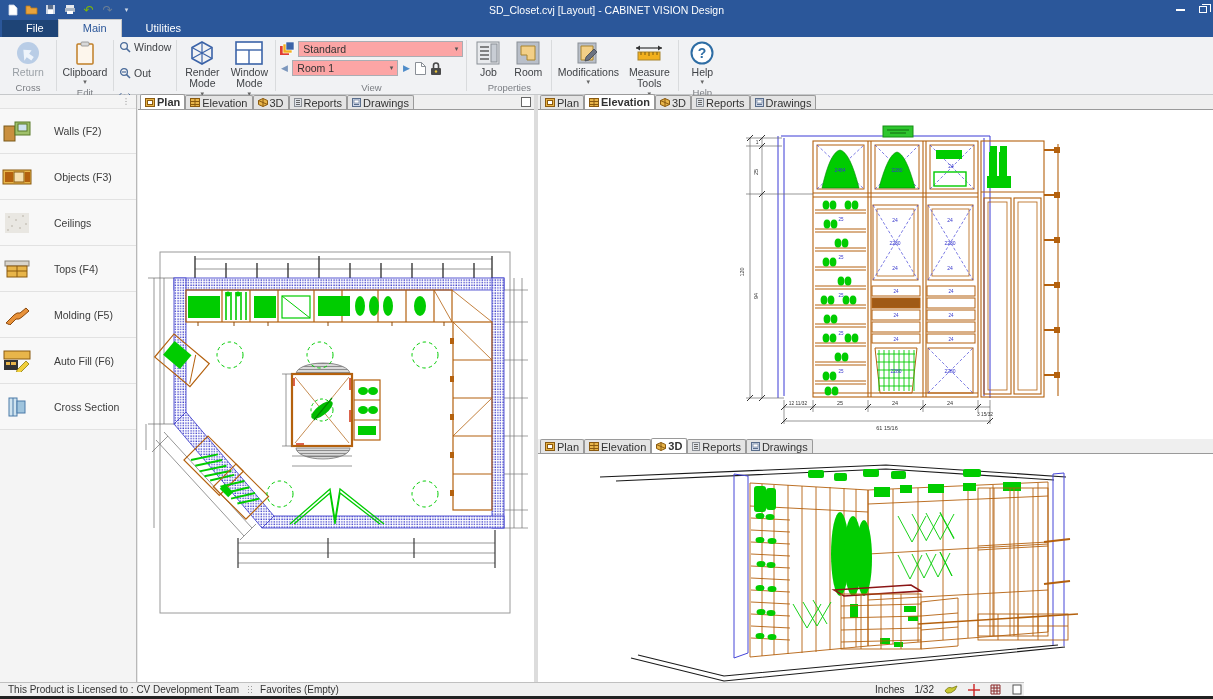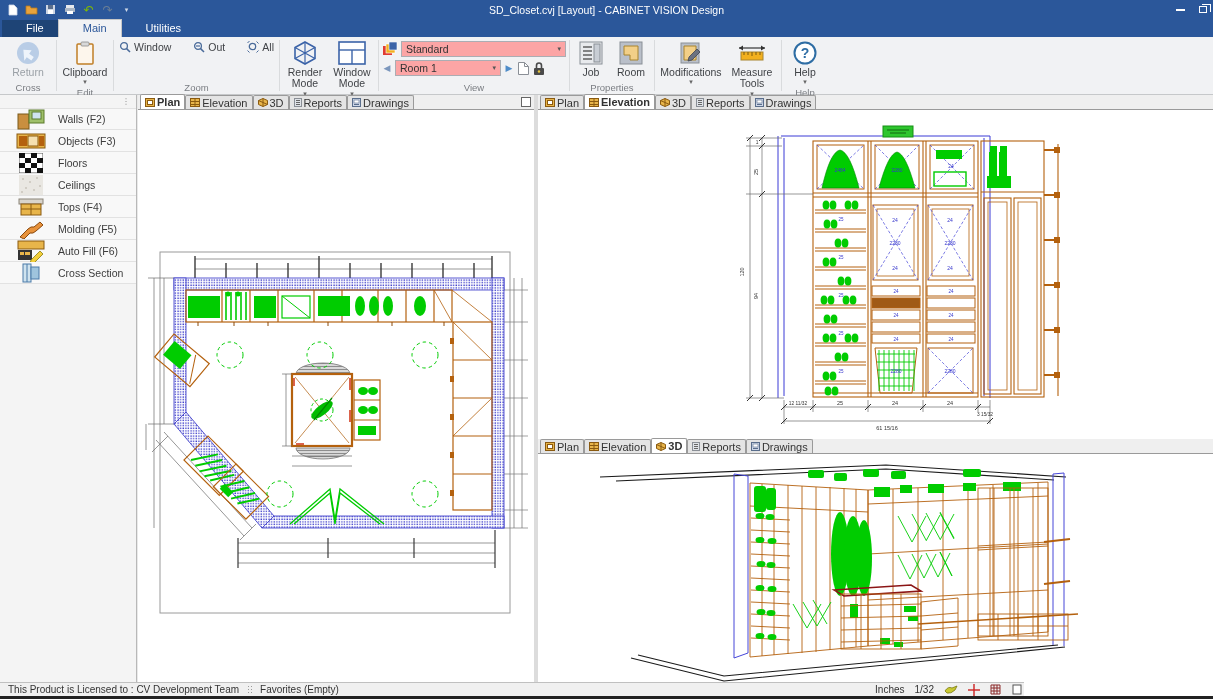--- a/index.html
+++ b/index.html
@@ -27,35 +27,35 @@
 
 .ribbon{position:absolute;left:0;top:37px;width:1213px;height:58px;background:#f1f2f4;border-bottom:1px solid #c6c8ca;display:flex}
 .rgroup{display:flex;flex-direction:column;padding:1px 3px 0 3px}
 .rbody{flex:1;display:flex;align-items:flex-start;gap:2px}
 .glabel{height:13px;font-size:9.5px;color:#7a7d82;text-align:center;line-height:13px}
 .rsep{width:1px;background:#d9dbdd;margin:3px 0}
 .bigbtn{width:50px;display:flex;flex-direction:column;align-items:center;padding-top:2px;font-size:10.5px;color:#404347;text-align:center;line-height:1.08;cursor:default}
 .bigbtn .bicon{height:26px;display:flex;align-items:center;justify-content:center;margin-bottom:1px}
 .bigbtn.disabled{color:#9aa0a6}
 .caret{font-size:7px;color:#666;display:block}
-.smallcol{display:flex;flex-direction:row;gap:18px;padding-top:2px}
+.smallcol{display:flex;flex-direction:column;gap:12px;padding-top:2px}
 .smallbtn{display:flex;align-items:center;gap:3px;font-size:10.5px;color:#404347;height:14px;padding:0 2px}
 .viewgrid{display:flex;flex-direction:column;gap:3px;padding-top:3px}
 .vrow{display:flex;align-items:center;gap:3px}
 .combo{border:1px solid #abadb3;background:#fca5a5;height:16px;font-size:10.5px;color:#333;display:flex;align-items:center;padding:3px 4px;position:relative}
 .combo .cv{flex:1}
 .combo .ccaret{font-size:7px;color:#555;margin-left:4px}
 .navarr{font-size:9px;color:#7c97bd;width:10px;text-align:center}
 .navarr.right{color:#4f8cc9}
 
 
 .main{position:absolute;left:0;top:95px;width:1213px;height:587px;background:#e9e9e9}
 .toolbox{position:absolute;left:0;top:0;width:137px;height:587px;background:#f4f4f4;border-right:1px solid #b8b8b8;padding-top:13px}
 .tbdots{position:absolute;top:2px;right:6px;color:#888;font-size:8px}
-.tbitem{height:22px;display:flex;align-items:center;gap:12px;padding-left:16px;border-bottom:1px solid #e2e2e2;background:#f8f8f8}
+.tbitem{height:46px;display:flex;align-items:center;gap:22px;padding-left:2px;border-bottom:1px solid #e2e2e2;background:#f8f8f8}
 .tbitem:first-of-type{border-top:1px solid #e2e2e2}
 .tbitem .tbicon{width:30px;height:24px;display:flex;align-items:center;justify-content:center}
 .tbitem .tblabel{font-size:10.5px;color:#3c3c3c}
 
 .pane{position:absolute;background:#fff}
 .tabstrip{height:15px;background:#efefef;border-bottom:1px solid #9a9a9a;display:flex;align-items:flex-end;padding-left:2px;position:relative}
 .vtab{display:flex;align-items:center;gap:2px;font-size:11px;color:#333;border:1px solid #9a9a9a;border-bottom:none;background:#e4e4e4;padding:0 4px;height:14px;border-radius:2px 2px 0 0}
 .vtab.active{background:#ffffff;font-weight:bold;height:15px}
 .maxbox{position:absolute;right:3px;top:2px;width:10px;height:10px;border:1px solid #666;background:#fff}
 .canvas{position:absolute;left:0;right:0;bottom:0;top:15px;background:#fff;overflow:hidden}
@@ -339,38 +339,20 @@
       <div class="tbitem">
         <span class="tbicon">
             <svg class="icon-svg" width="30" height="20">
               <rect x="1" y="3" width="28" height="14" fill="#e8b54a" stroke="#8a5a10"></rect>
               <rect x="3" y="5" width="8" height="10" fill="#b4610e"></rect>
               <rect x="12" y="5" width="10" height="10" fill="#f5e0b0" stroke="#8a5a10"></rect>
               <rect x="23" y="5" width="5" height="10" fill="#b4610e"></rect>
             </svg>
           </span>
         <span class="tblabel">Objects (F3)</span>
-      </div>
-      <div class="tbitem">
-        <span class="tbicon">
-            <svg class="icon-svg" width="24" height="20">
-              <rect x="0" y="0" width="24" height="20" fill="#fff" stroke="#555"></rect>
-              <g fill="#111">
-                <rect x="0" y="0" width="6" height="5"></rect>
-                <rect x="12" y="0" width="6" height="5"></rect>
-                <rect x="6" y="5" width="6" height="5"></rect>
-                <rect x="18" y="5" width="6" height="5"></rect>
-                <rect x="0" y="10" width="6" height="5"></rect>
-                <rect x="12" y="10" width="6" height="5"></rect>
-                <rect x="6" y="15" width="6" height="5"></rect>
-                <rect x="18" y="15" width="6" height="5"></rect>
-              </g>
-            </svg>
-          </span>
-        <span class="tblabel">Floors</span>
       </div>
       <div class="tbitem">
         <span class="tbicon">
             <svg class="icon-svg" width="24" height="20">
               <rect x="0" y="0" width="24" height="20" fill="#e9e7e2"></rect>
               <g fill="#c9c5bb">
                 <circle cx="4" cy="4" r="1"></circle>
                 <circle cx="11" cy="7" r="1"></circle>
                 <circle cx="18" cy="3" r="1"></circle>
                 <circle cx="7" cy="13" r="1"></circle>

